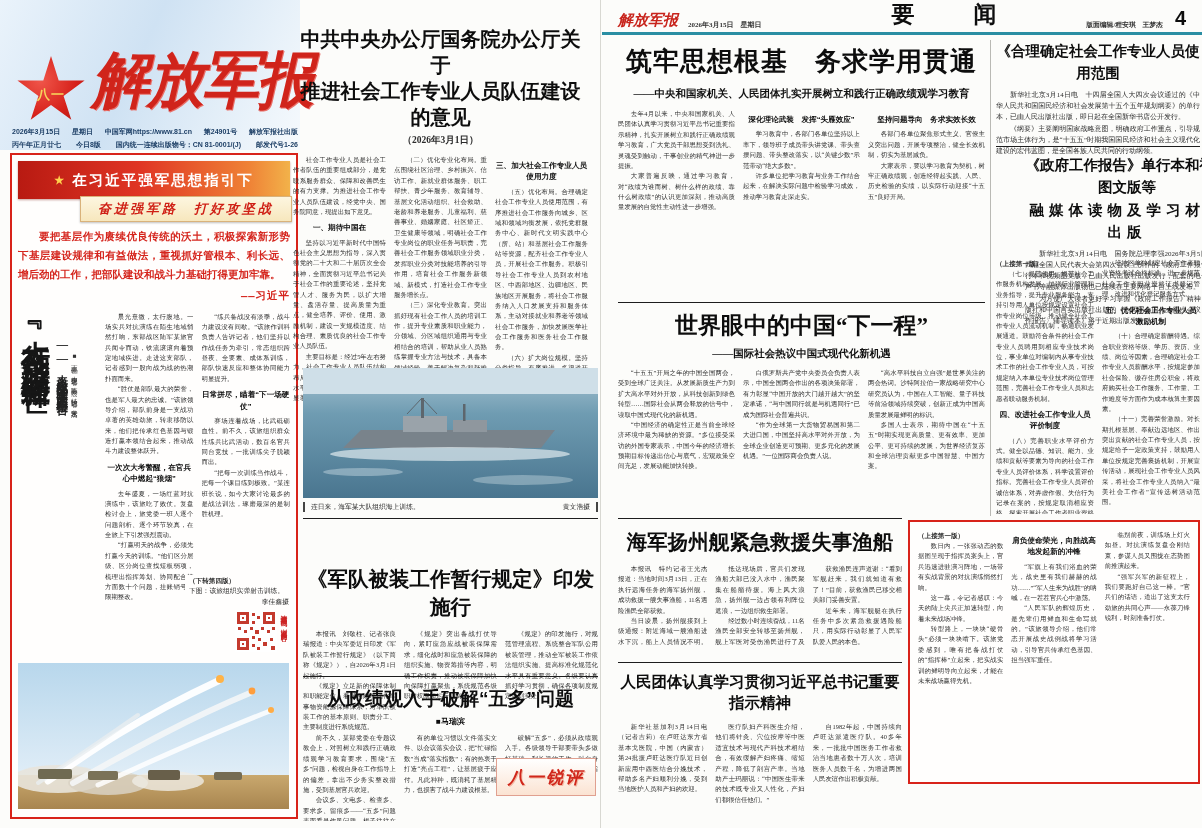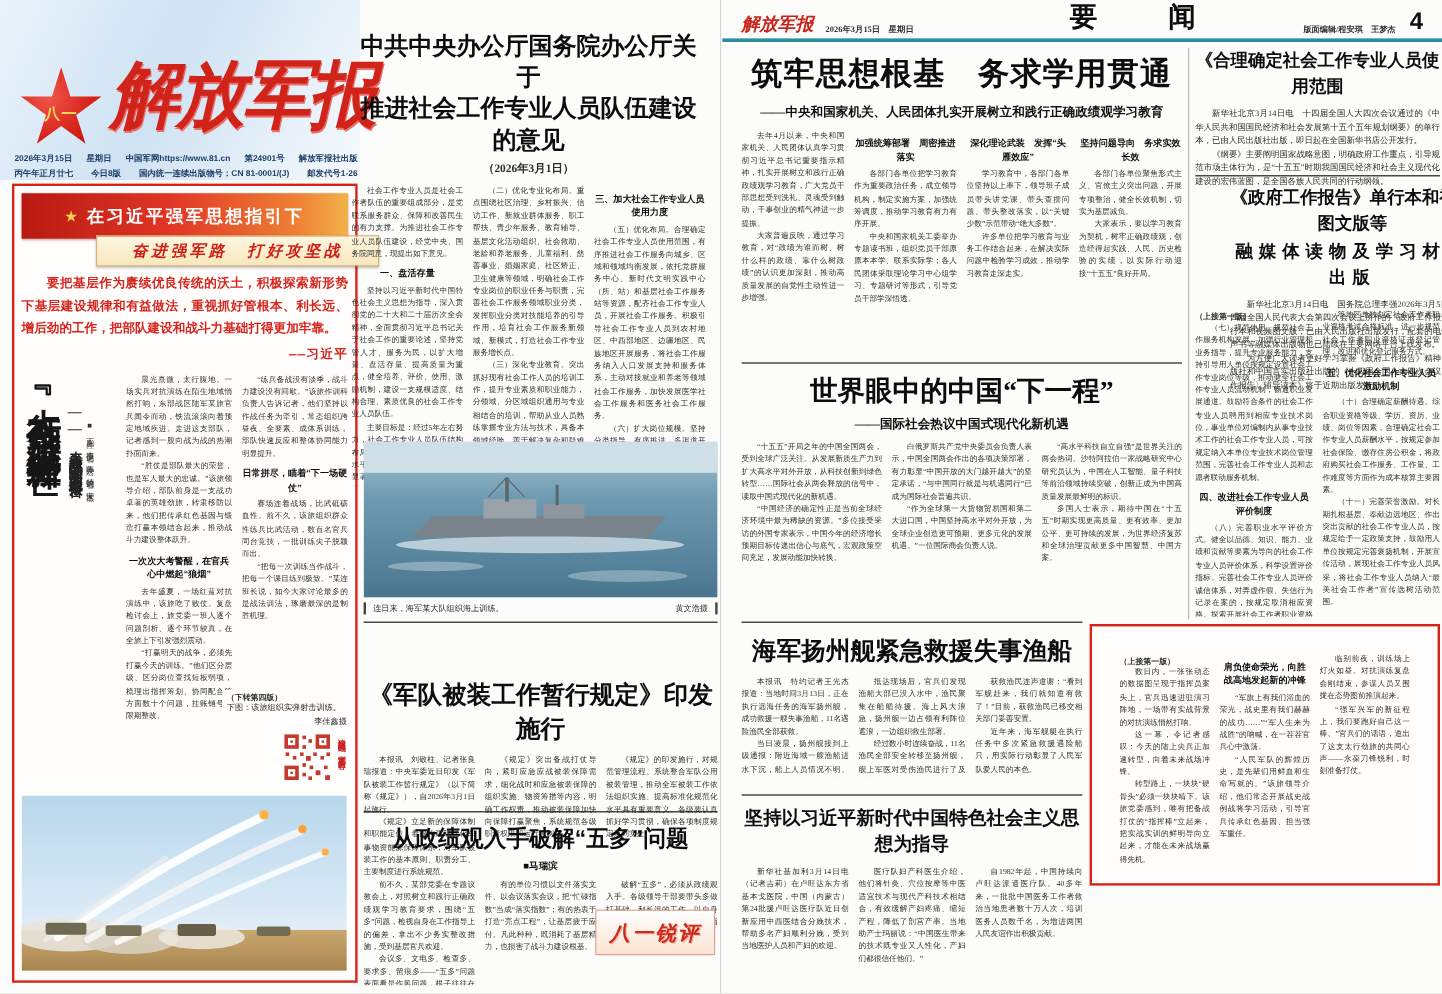--- a/index.html
+++ b/index.html
@@ -37,21 +37,21 @@
      font-family:"Liberation Sans",sans-serif; }
   .dateline .row { display:flex; justify-content:space-between; margin-top:3px; }
 
   
   .redbox { border:2.5px solid #d8231a; background:#fffefd; }
   .banner1 { height:38px; background:linear-gradient(90deg,#b81a12 0%,#e03524 45%,#ef8236 85%,#f2b24a 100%);
      color:#fff; font-weight:bold; font-size:14.5px; letter-spacing:2px;
      display:flex; align-items:center; justify-content:center;
      font-family:"Liberation Sans",sans-serif; box-shadow:0 1px 2px rgba(120,20,10,.4); }
   .banner1 .bstar { color:#ffd24d; font-size:11px; margin-right:6px; }
-  .banner2 { width:236px; margin:-3px 0 0 62px; background:linear-gradient(#fdf6e0,#f7e7bd);
+  .banner2 { width:212px; margin:-3px 0 0 62px; background:linear-gradient(#fdf6e0,#f7e7bd);
      border:1px solid #d9b27a; color:#cf1f15; font-weight:bold; font-style:italic;
      font-size:13px; letter-spacing:3px; text-align:center; padding:3px 4px;
      box-shadow:0 1px 2px rgba(0,0,0,.25); }
   .quote { color:#d5251d; font-weight:bold; font-size:10.5px; line-height:1.8;
      text-align:justify; }
   .quote .qbody { text-indent:2em; }
   .quote .qsign { text-align:right; margin-top:2px; letter-spacing:1px;font-family:Liberation Mono, monospace; }
 
   .vtitle { writing-mode:vertical-rl; text-orientation:upright;
      font-size:29px; font-weight:bold; letter-spacing:5px; color:#161616;
@@ -245,21 +245,21 @@
       </div>
     </div>
 
     <div class="abs" style="left:293px;top:26px;width:295px;">
       <div class="doc-title">中共中央办公厅国务院办公厅关于</div>
       <div class="doc-title">推进社会工作专业人员队伍建设的意见</div>
       <div class="doc-date">（2026年3月1日）</div>
       <div class="cols" style="height:250px;margin-top:8px;">
         <div class="col">
             <p class="np">社会工作专业人员是社会工作者队伍的重要组成部分，是党联系服务群众、保障和改善民生的有力支撑。为推进社会工作专业人员队伍建设，经党中央、国务院同意，现提出如下意见。</p>
-            <div class="colhead">一、盘活存量</div>
+            <div class="colhead">一、期待中国在</div>
             <p class="np">坚持以习近平新时代中国特色社会主义思想为指导，深入贯彻党的二十大和二十届历次全会精神，全面贯彻习近平总书记关于社会工作的重要论述，坚持党管人才、服务为民，以扩大增量、盘活存量、提高质量为重点，健全培养、评价、使用、激励机制，建设一支规模适度、结构合理、素质优良的社会工作专业人员队伍。</p>
             <p class="np">主要目标是：经过5年左右努力，社会工作专业人员队伍结构布局更加合理，职业化、专业化水平显著提升，高层次人才数量显著增大，社会工作专业岗位规模稳步扩大。</p>
           </div>
         <div class="col">
             <p class="np">（二）优化专业化布局。重点围绕社区治理、乡村振兴、信访工作、新就业群体服务、职工帮扶、青少年服务、教育辅导、基层文化活动组织、社会救助、老龄和养老服务、儿童福利、慈善事业、婚姻家庭、社区矫正、卫生健康等领域，明确社会工作专业岗位的职业任务与职责，完善社会工作服务领域职业分类，发挥职业分类对技能培养的引导作用，培育社会工作服务新领域、新模式，打造社会工作专业服务增长点。</p>
             <p class="np">（三）深化专业教育。突出抓好现有社会工作人员的培训工作，提升专业素质和职业能力，分领域、分区域组织通用与专业相结合的培训，帮助从业人员熟练掌握专业方法与技术，具备本领域经验、善于解决复杂和疑难问题的高层次人才，结合实际对拟从事社会服务的人员进行社会工作基础理论、专业知识和方法技能培训，完善社会工作专业人员继续教育制度。</p>
           </div>
         <div class="col">
             <div class="colhead">三、加大社会工作专业人员使用力度</div>
             <p class="np">（五）优化布局。合理确定社会工作专业人员使用范围，有序推进社会工作服务向城乡、区域和领域均衡发展，依托党群服务中心、新时代文明实践中心（所、站）和基层社会工作服务站等资源，配齐社会工作专业人员，开展社会工作服务。积极引导社会工作专业人员到农村地区、中西部地区、边疆地区、民族地区开展服务，将社会工作服务纳入人口发展支持和服务体系，主动对接就业和养老等领域社会工作服务，加快发展医学社会工作服务和医务社会工作服务。</p>
@@ -351,25 +351,20 @@
 
     <div class="abs" style="left:16px;top:44px;width:367px;">
       <div class="h-center hei lead-title">筑牢思想根基　务求学用贯通</div>
       <div class="sub-title" style="margin-top:8px;">——中央和国家机关、人民团体扎实开展树立和践行正确政绩观学习教育</div>
       <div class="cols" style="height:192px;margin-top:8px;">
         <div class="col">
             <p class="np">去年4月以来，中央和国家机关、人民团体认真学习贯彻习近平总书记重要指示精神，扎实开展树立和践行正确政绩观学习教育，广大党员干部思想受到洗礼、灵魂受到触动，干事创业的精气神进一步提振。</p>
             <p class="np">大家普遍反映，通过学习教育，对“政绩为谁而树、树什么样的政绩、靠什么树政绩”的认识更加深刻，推动高质量发展的自觉性主动性进一步增强。</p>
           </div>
         <div class="col">
-            <div class="colhead">加强统筹部署　周密推进落实</div>
-            <p class="np">各部门各单位把学习教育作为重要政治任务，成立领导机构，制定实施方案，加强统筹调度，推动学习教育有力有序开展。</p>
-            <p class="np">中央和国家机关工委举办专题读书班，组织党员干部原原本本学、联系实际学；各人民团体采取理论学习中心组学习、专题研讨等形式，引导党员干部学深悟透。</p>
-          </div>
-        <div class="col">
             <div class="colhead">深化理论武装　发挥“头雁效应”</div>
             <p class="np">学习教育中，各部门各单位坚持以上率下，领导班子成员带头讲党课、带头查摆问题、带头整改落实，以“关键少数”示范带动“绝大多数”。</p>
             <p class="np">许多单位把学习教育与业务工作结合起来，在解决实际问题中检验学习成效，推动学习教育走深走实。</p>
           </div>
         <div class="col">
             <div class="colhead">坚持问题导向　务求实效长效</div>
             <p class="np">各部门各单位聚焦形式主义、官僚主义突出问题，开展专项整治，健全长效机制，切实为基层减负。</p>
             <p class="np">大家表示，要以学习教育为契机，树牢正确政绩观，创造经得起实践、人民、历史检验的实绩，以实际行动迎接“十五五”良好开局。</p>
           </div>
       </div>
@@ -444,35 +439,35 @@
           </div>
         <div class="col">
             <p class="np">获救渔民连声道谢：“看到军舰赶来，我们就知道有救了！”目前，获救渔民已移交相关部门妥善安置。</p>
             <p class="np">近年来，海军舰艇在执行任务中多次紧急救援遇险船只，用实际行动彰显了人民军队爱人民的本色。</p>
           </div>
       </div>
     </div>
 
     <div class="abs hrule" style="left:16px;top:662px;width:284px;"></div>
     <div class="abs" style="left:16px;top:672px;width:284px;">
-      <div class="h-center hei" style="font-size:15.5px;">坚持以习近平新时代中国特色社会主义思想为指导</div>
+      <div class="h-center hei" style="font-size:15.5px;">人民团体认真学习贯彻习近平总书记重要指示精神</div>
       <div class="cols" style="height:116px;margin-top:8px;">
         <div class="col">
             <p class="np">新华社基加利3月14日电（记者吉莉）在卢旺达东方省基本戈医院，中国（内蒙古）第24批援卢旺达医疗队近日创新应用中西医结合分娩技术，帮助多名产妇顺利分娩，受到当地医护人员和产妇的欢迎。</p>
           </div>
         <div class="col">
             <p class="np">医疗队妇产科医生介绍，他们将针灸、穴位按摩等中医适宜技术与现代产科技术相结合，有效缓解产妇疼痛、缩短产程，降低了剖宫产率。当地助产士玛丽说：“中国医生带来的技术既专业又人性化，产妇们都很信任他们。”</p>
           </div>
         <div class="col">
             <p class="np">自1982年起，中国持续向卢旺达派遣医疗队。40多年来，一批批中国医务工作者救治当地患者数十万人次，培训医务人员数千名，为增进两国人民友谊作出积极贡献。</p>
           </div>
       </div>
     </div>
 
-    <div class="abs redbox" style="left:306px;top:520px;width:292px;height:218px;padding:23px;">
+    <div class="abs redbox" style="left:306px;top:520px;width:292px;height:264px;padding:8px;">
       <div class="cols" style="height:284px;">
         <div class="col">
             <div class="note-l">（上接第一版）</div>
             <p class="np">数日内，一张张动态的数据图呈现于指挥员案头上，官兵迅速进驻演习阵地，一场带有实战背景的对抗演练悄然打响。</p>
             <p class="np">这一幕，令记者感叹：今天的陆上尖兵正加速转型，向着未来战场冲锋。</p>
             <p class="np">转型路上，一块块“硬骨头”必须一块块啃下。该旅党委感到，唯有把备战打仗的“指挥棒”立起来，把实战实训的鲜明导向立起来，才能在未来战场赢得先机。</p>
           </div>
         <div class="col">
             <div class="colhead">肩负使命荣光，向胜战高地发起新的冲锋</div>
             <p class="np">“军旗上有我们浴血的荣光，战史里有我们赫赫的战功……”“军人生来为战胜”的呐喊，在一茬茬官兵心中激荡。</p>

